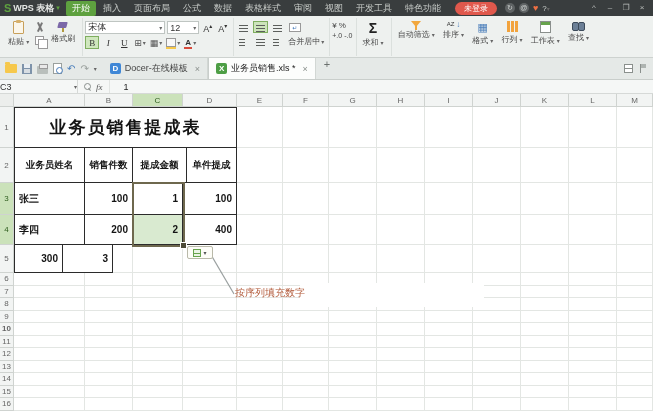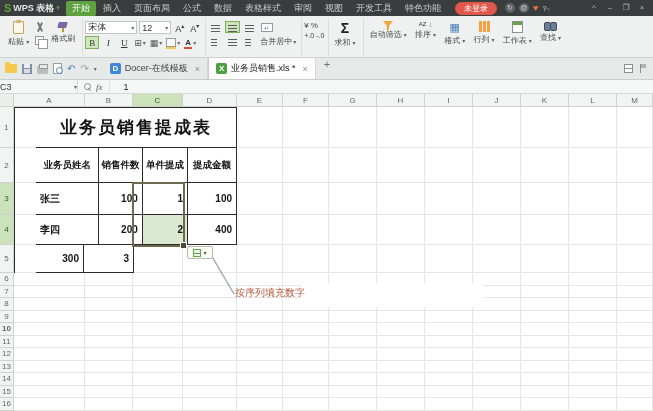--- a/index.html
+++ b/index.html
@@ -44,21 +44,21 @@
   .ico-cut::before,.ico-cut::after { content:""; position:absolute; top:0; left:4px; width:1.5px; height:10px; background:#777; }
   .ico-cut::before { transform:rotate(25deg); } .ico-cut::after { transform:rotate(-25deg); }
   .ico-copy { width:9px; height:9px; border:1px solid #999; background:#fff; position:relative; }
   .ico-copy::before { content:""; position:absolute; left:2px; top:2px; width:8px; height:8px; border:1px solid #999; background:#fff; }
   .ico-brush { width:12px; height:10px; position:relative; }
   .ico-brush::before { content:""; position:absolute; left:1px; top:1px; width:9px; height:6px; background:#7b68a8; transform:skewX(-15deg); border-radius:1px; }
   .ico-brush::after { content:""; position:absolute; left:5px; top:7px; width:2px; height:4px; background:#b29a3f; }
   .font-rows { display:flex; flex-direction:column; gap:2px; padding-top:2px; }
   .frow { display:flex; align-items:center; gap:2px; }
   .combo { background:#fff; border:1px solid #bfc5c2; height:13px; display:flex; align-items:center; font-size:9px; color:#333; padding:0 2px; justify-content:space-between; }
-  .combo.fname { width:52px; } .combo.fsize { width:32px; }
+  .combo.fname { width:80px; } .combo.fsize { width:32px; }
   .abtn { font-size:9px; color:#333; width:13px; text-align:center; position:relative; }
   .abtn sup { font-size:6px; }
   .fmt { width:14px; height:13px; display:flex; align-items:center; justify-content:center;
     font-size:9px; color:#333; font-family:"Liberation Serif",serif; }
   .fmt.active { background:#cfe7bd; border:1px solid #7fae5f; }
   .fmt.it { font-style:italic; } .fmt.un { text-decoration:underline; }
   .glyphbtn { font-size:9px; color:#555; display:flex; align-items:center; gap:1px; padding:0 1px; }
   .ico-bucket { width:10px; height:9px; position:relative; border:1px solid #999; background:#f8f8f8; }
   .ico-bucket::after { content:""; position:absolute; left:-1px; right:-1px; bottom:-3px; height:2px; background:#f6c84c; }
   .ico-fcolor { font-size:8px; font-weight:bold; color:#333; position:relative; padding:0 1px; }
@@ -138,21 +138,21 @@
   .ch.sel, .rh.sel { background:#cbe2ba; color:#2e5d1e; }
   .rowhdrs { position:absolute; left:0; top:13px; width:14px; bottom:0; }
   .rh { border-right:1px solid #cfd3d0; border-bottom:1px solid #cfd3d0; background:#f2f4f3;
     font-size:8px; color:#666; display:flex; align-items:center; justify-content:center; }
   .grid { position:absolute; left:14px; top:13px; right:0; bottom:0; overflow:hidden; }
   .gv { position:absolute; top:0; bottom:0; width:1px; background:#e3e6e3; }
   .gh { position:absolute; left:0; right:0; height:1px; background:#e3e6e3; }
   .white-patch { position:absolute; left:286px; top:176px; width:184px; height:24px; background:#fff; z-index:2; }
   
   .tbl { position:absolute; left:0; top:0; width:223px; border-left:1px solid #2b2b2b;
-    border-top:1px solid #2b2b2b; z-index:3;padding-left:21px; }
+    border-top:1px solid #2b2b2b; z-index:3; }
   .trow { display:flex; }
   .tc { border-right:1px solid #2b2b2b; border-bottom:1px solid #2b2b2b; background:#fff;
     font-weight:bold; color:#141414; display:flex; align-items:center; font-size:10px; }
   .tc.title { width:222px; height:40px; justify-content:center; font-size:17px; letter-spacing:2px; }
   .cA { width:70px; } .cB { width:48px; } .cC { width:50px; } .cD { width:54px; }
   .h2 { height:35px; } .h3 { height:32px; } .h4 { height:30px; } .h5 { height:28px; }
   .tc.hd { justify-content:center; font-size:9.5px; }
   .tc.name { padding-left:4px; }
   .tc.num { justify-content:flex-end; padding-right:4px; }
   .tc.fill { background:var(--c-selection_fill); }
@@ -453,22 +453,22 @@
         <div class="gv" style="left: 70px;"></div>
       <div class="white-patch"></div>
 
       <div class="tbl">
         <div class="trow">
           <div class="tc title">业务员销售提成表</div>
         </div>
         <div class="trow">
           <div class="tc hd cA h2">业务员姓名</div>
           <div class="tc hd cB h2">销售件数</div>
+          <div class="tc hd cD h2">提成金额</div>
           <div class="tc hd cC h2">单件提成</div>
-          <div class="tc hd cD h2">提成金额</div>
         </div>
         <div class="trow">
           <div class="tc name cA h3">张三</div>
           <div class="tc num cB h3">100</div>
           <div class="tc num cC h3">1</div>
           <div class="tc num cD h3">100</div>
         </div>
         <div class="trow">
           <div class="tc name cA h4">李四</div>
           <div class="tc num cB h4">200</div>

